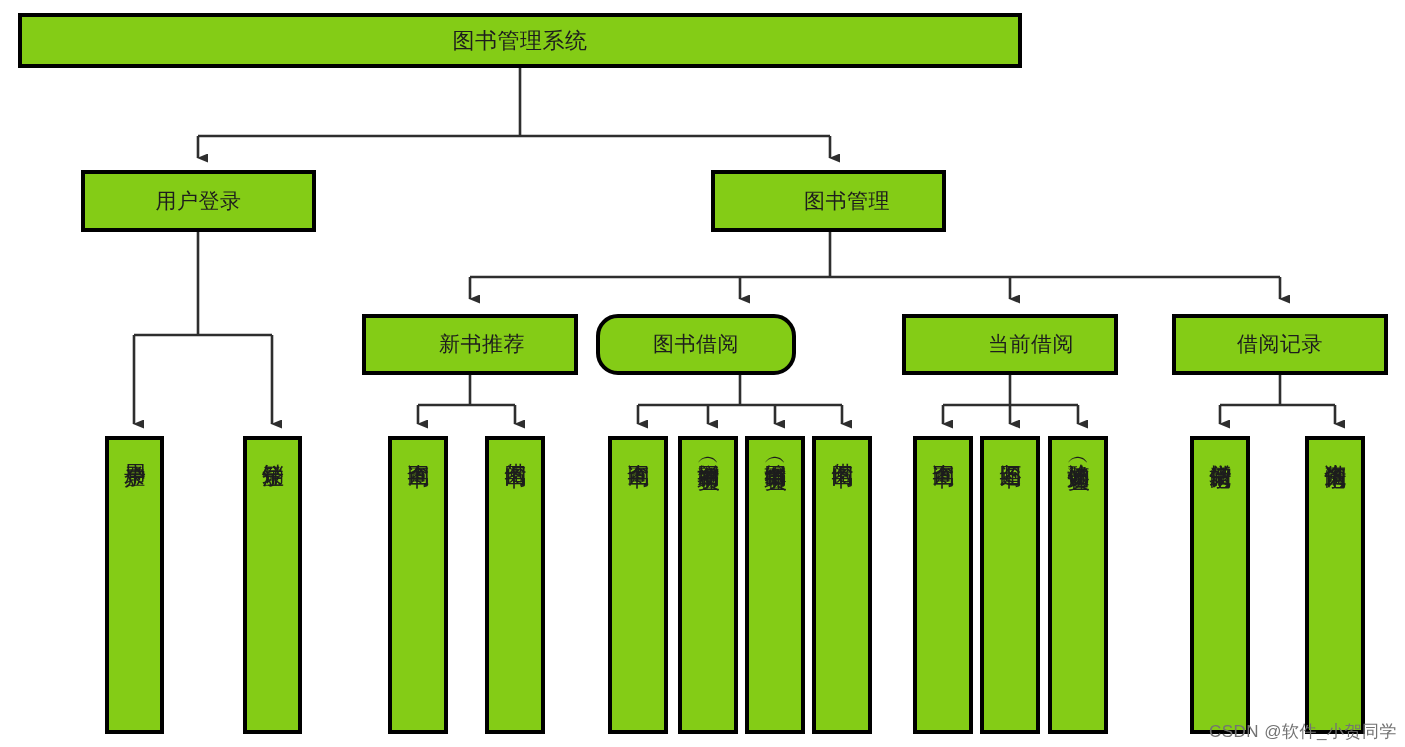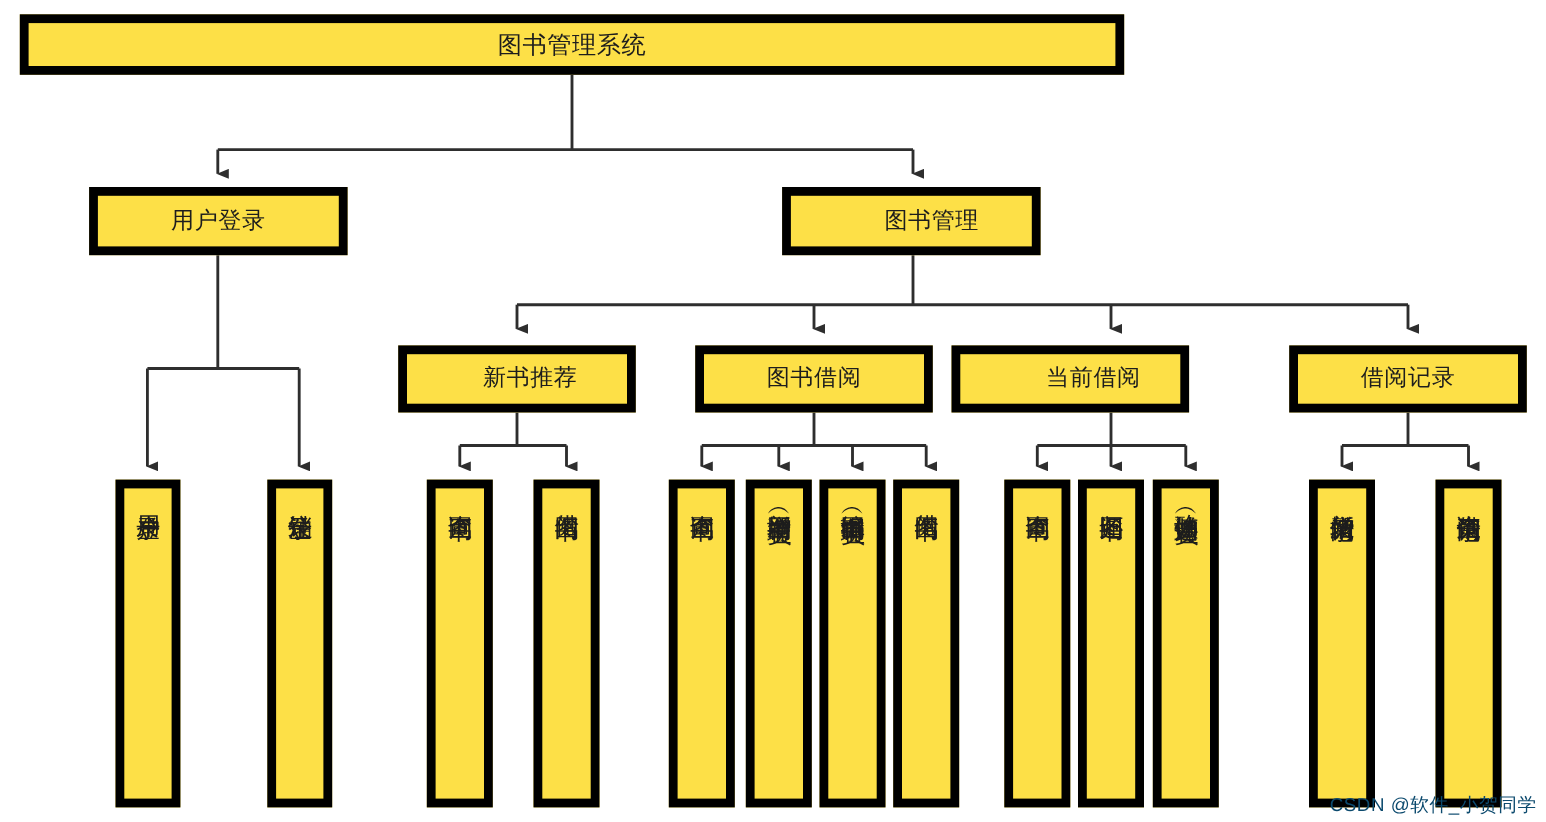--- a/index.html
+++ b/index.html
@@ -16,22 +16,22 @@
   }
   #wires{
     position:absolute;
     left:0;top:0;
     width:1405px;height:747px;
     pointer-events:none;
   }
   .node{
     position:absolute;
     box-sizing:border-box;
-    background:#fde047;
-    border:8px solid #000000;
+    background:#84cc16;
+    border:4px solid #000000;
     display:flex;
     align-items:center;
     justify-content:center;
     z-index:2;
   }
   .node .lbl{
     font-size:21px;
     line-height:1.15;
     letter-spacing:0.5px;
     color:#1d1d1d;
@@ -50,21 +50,21 @@
     line-height:1.22;
     letter-spacing:1px;
     white-space:normal;
     max-height:284px;
   }
   .watermark{
     position:absolute;
     right:8px;
     bottom:4px;
     font-size:17px;
-    color:#0c4a6e;
+    color:#737373;
     white-space:nowrap;
     z-index:3;
     letter-spacing:0.5px;
   }
 </style>
 </head>
 <body>
 
 <div id="stage">
 
@@ -125,24 +125,24 @@
   <div class="node" style="left:81px;top:170px;width:235px;height:62px;">
     <span class="lbl">用户登录</span>
   </div>
   <div class="node" style="left:711px;top:170px;width:235px;height:62px;padding-left:37px;">
     <span class="lbl">图书管理</span>
   </div>
 
   <div class="node" style="left:362px;top:314px;width:216px;height:61px;padding-left:24px;">
     <span class="lbl">新书推荐</span>
   </div>
-  <div class="node" style="left:632px;top:314px;width:216px;height:61px;">
+  <div class="node" style="left:596px;top:314px;width:200px;height:61px;border-radius:22px;">
     <span class="lbl">图书借阅</span>
   </div>
-  <div class="node" style="left:865px;top:314px;width:216px;height:61px;padding-left:42px;">
+  <div class="node" style="left:902px;top:314px;width:216px;height:61px;padding-left:42px;">
     <span class="lbl">当前借阅</span>
   </div>
   <div class="node" style="left:1172px;top:314px;width:216px;height:61px;">
     <span class="lbl">借阅记录</span>
   </div>
 
   <div class="node leaf" style="left:105px;top:436px;width:59px;height:298px;">
     <span class="lbl">用户登录</span>
   </div>
   <div class="node leaf" style="left:243px;top:436px;width:59px;height:298px;">

